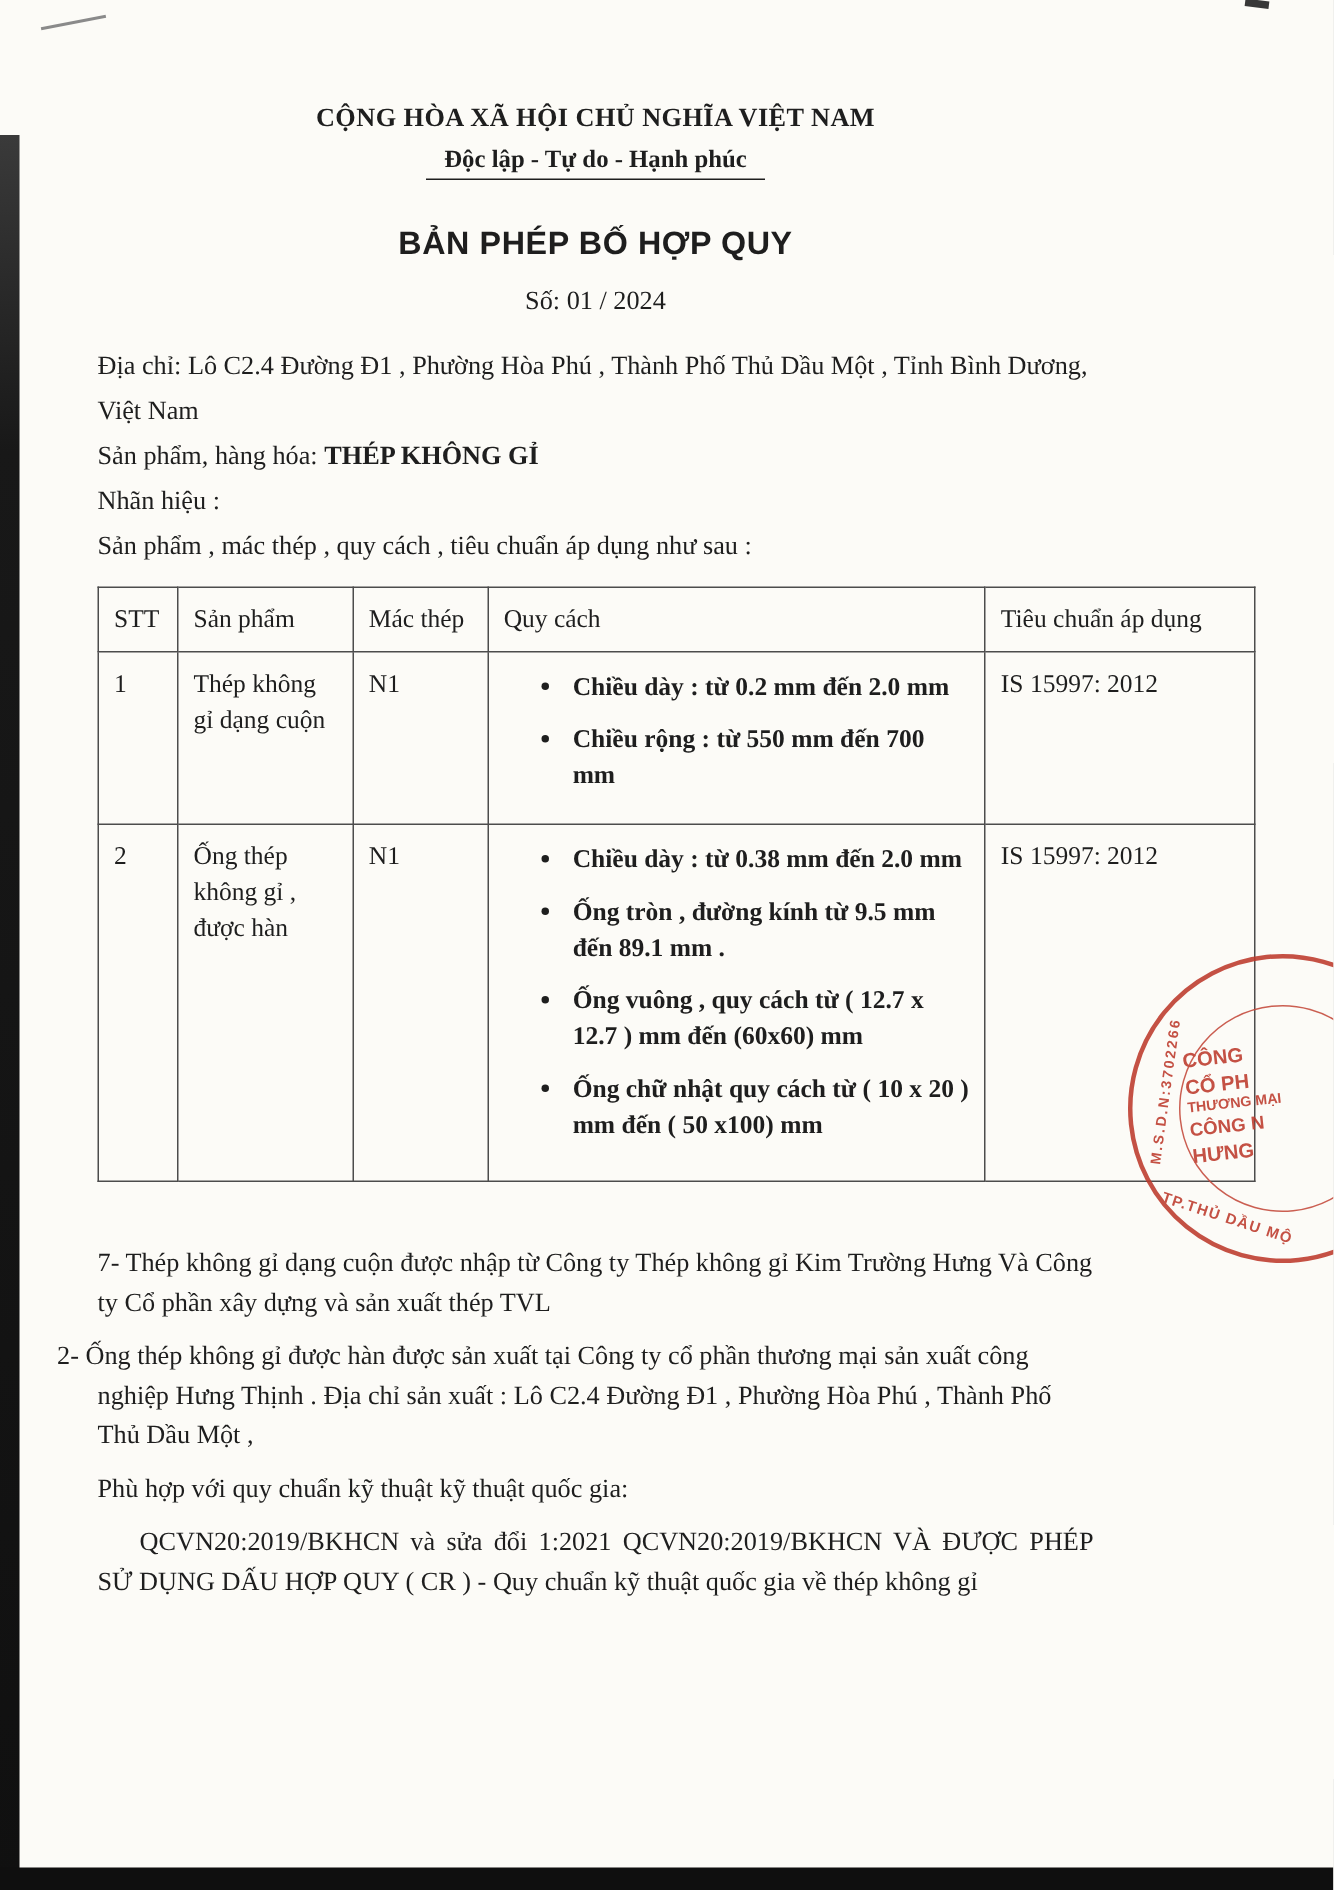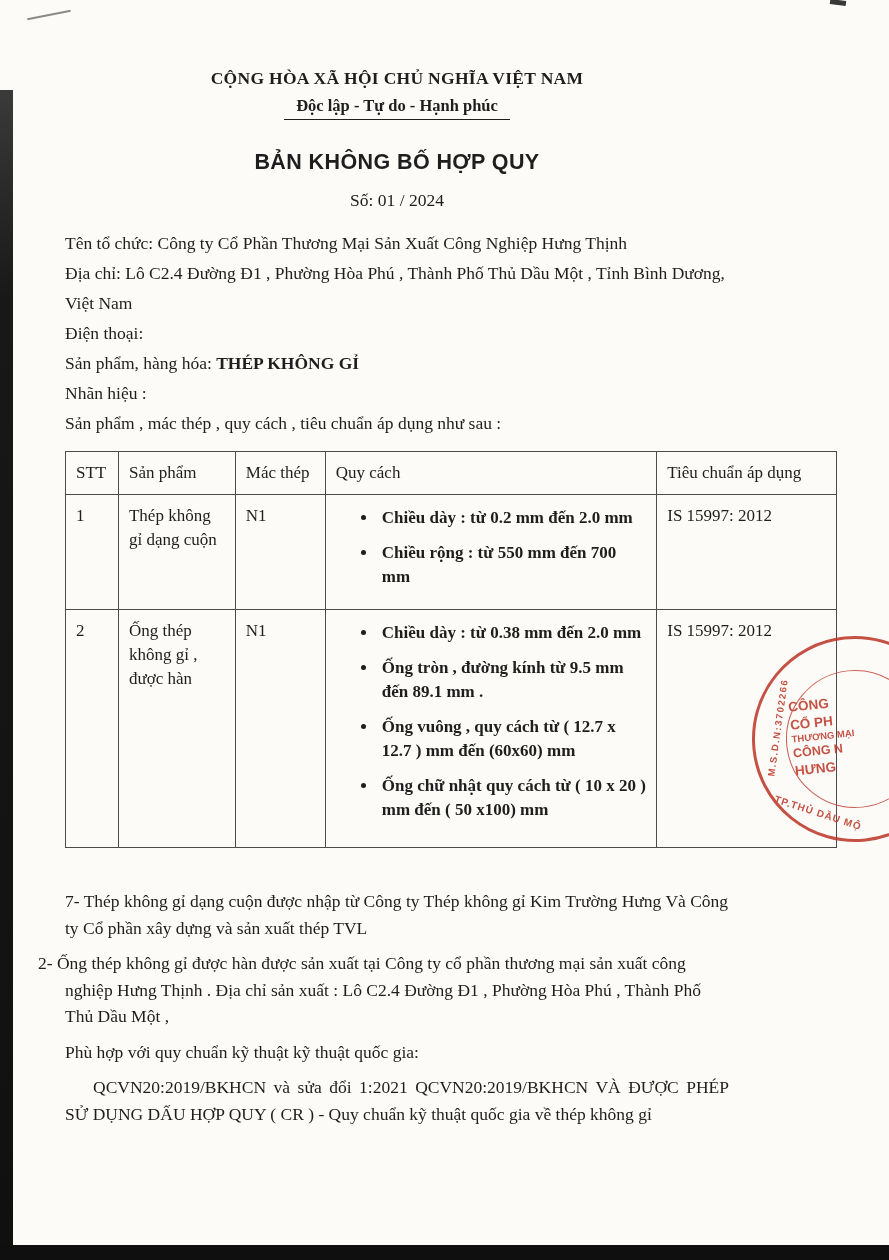--- a/index.html
+++ b/index.html
@@ -86,27 +86,25 @@
 
 <div class="page">
 
   <div class="content">
 
     <div class="nat-title">CỘNG HÒA XÃ HỘI CHỦ NGHĨA VIỆT NAM</div>
     <div class="motto-wrap">
       <span class="motto">Độc lập - Tự do - Hạnh phúc</span>
     </div>
 
-    <div class="doc-title">BẢN KHÔNG BỐ HỢP QUY</div>
+    <div class="doc-title">BẢN PHÉP BỐ HỢP QUY</div>
     <div class="doc-number">Số: 01 / 2024</div>
 
     <div class="info">
-      <p>Tên tổ chức: Công ty Cổ Phần Thương Mại Sản Xuất Công Nghiệp Hưng Thịnh</p>
       <p>Địa chỉ: Lô C2.4 Đường Đ1 , Phường Hòa Phú , Thành Phố Thủ Dầu Một , Tỉnh Bình Dương, Việt Nam</p>
-      <p>Điện thoại:</p>
       <p class="indent-sm"><span>Sản phẩm, hàng hóa: </span><span class="bold">THÉP KHÔNG GỈ</span></p>
       <p class="indent-sm">Nhãn hiệu :</p>
       <p class="indent-sm">Sản phẩm , mác thép , quy cách , tiêu chuẩn áp dụng như sau :</p>
     </div>
 
     <table class="spec-table">
       <colgroup>
         <col class="col-stt">
           <col class="col-sp">
           <col class="col-mt">

